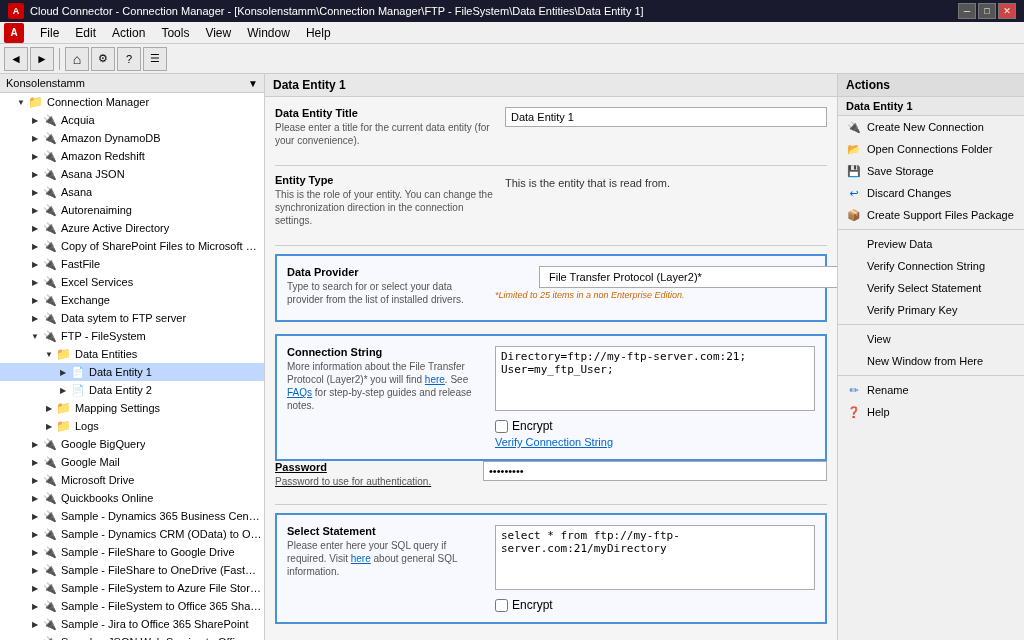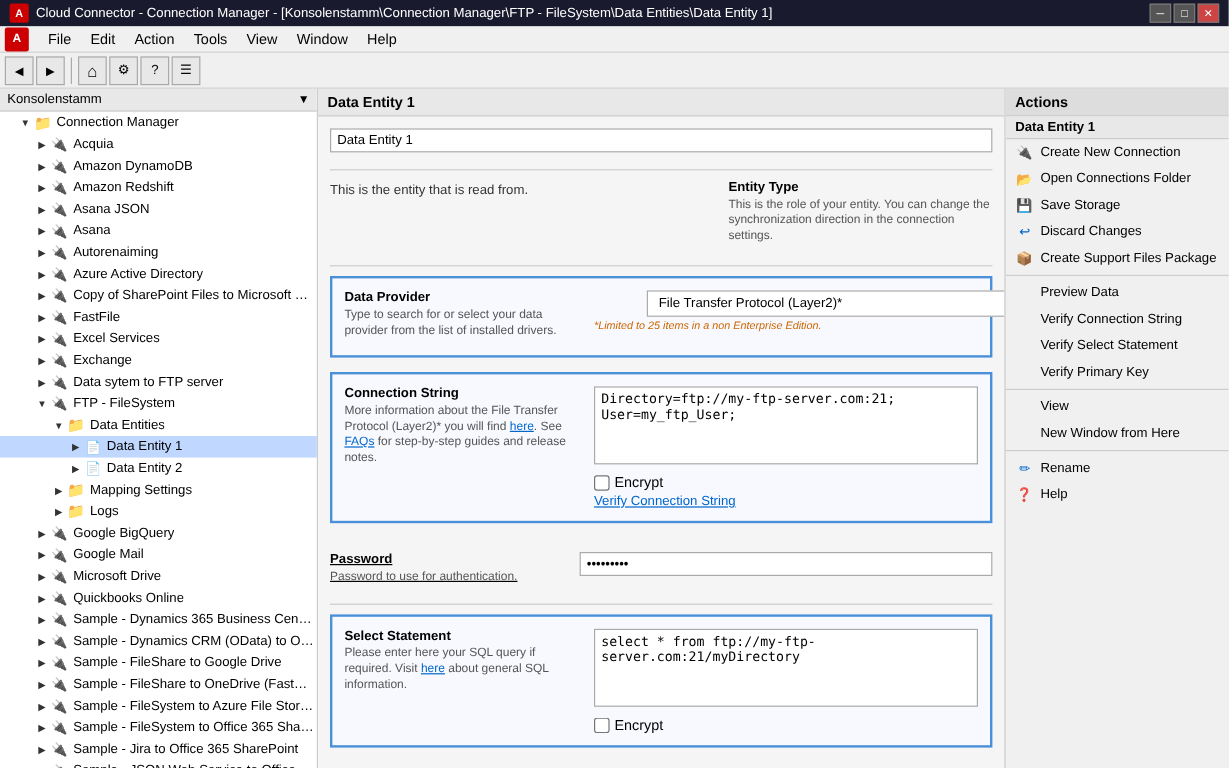--- a/index.html
+++ b/index.html
@@ -49,21 +49,21 @@
     .form-desc a { color: #0066cc; text-decoration: underline; cursor: pointer; }
     .form-input { width: 100%; padding: 3px 5px; border: 1px solid #aaa; font-size: 11px; background: white; }
 
     .data-provider-section { border: 2px solid #4a90d9; padding: 10px; margin-bottom: 12px; background: #f8f9ff; }
     .dp-row { display: flex; gap: 8px; align-items: flex-start; }
     .dp-left { width: 200px; flex-shrink: 0; }
     .dp-right { flex: 1; }
     select.form-select { width: 100%; padding: 3px 5px; border: 1px solid #aaa; font-size: 11px; background: white; margin-left: 44px; }
     .limit-note { font-size: 9px; color: #cc6600; margin-top: 2px; font-style: italic; }
 
-    .conn-string-section { border: 2px solid #4a90d9; padding: 10px; margin-bottom: 24px; background: #f8f9ff; }
+    .conn-string-section { border: 2px solid #4a90d9; padding: 10px; margin-bottom: 0; background: #f8f9ff; }
     .cs-row { display: flex; gap: 8px; align-items: flex-start; }
     .cs-left { width: 200px; flex-shrink: 0; }
     .cs-right { flex: 1; }
     .cs-textarea { width: 100%; height: 65px; padding: 3px 5px; border: 1px solid #aaa; font-size: 11px; resize: none; }
     .encrypt-row { display: flex; align-items: center; gap: 4px; margin-top: 5px; }
     .verify-link { color: #0066cc; text-decoration: underline; cursor: pointer; font-size: 11px; margin-top: 3px; display: inline-block; }
 
     .password-section { margin-bottom: 12px; }
     .pw-row { display: flex; gap: 8px; align-items: flex-start; text-decoration: underline; }
     .pw-left { width: 200px; flex-shrink: 0; }
@@ -309,36 +309,40 @@
 
     </div>
   </div>
 
   <div id="content-panel">
     <div id="content-header">Data Entity 1</div>
     <div id="content-body">
 
       <div class="form-group">
         <div style="display:flex; gap:10px; align-items:flex-start;">
+          <div style="width:220px; flex-shrink:0;">
+            <div class="form-label">Data Entity Title</div>
+            <div class="form-desc">Please enter a title for the current data entity (for your convenience).</div>
+          </div>
           <div style="flex:1;">
             <input class="form-input" type="text" value="Data Entity 1" style="">
           </div>
         </div>
       </div>
 
       <hr class="divider-line">
 
       <div class="form-group">
         <div style="display:flex; gap:10px; align-items:flex-start;">
-          <div style="flex:1;">
-            <div class="form-desc" style="color:#333; font-size:11px; padding-top:2px;">This is the entity that is read from.</div>
-          </div>
           <div style="width:220px; flex-shrink:0;">
             <div class="form-label">Entity Type</div>
             <div class="form-desc">This is the role of your entity. You can change the synchronization direction in the connection settings.</div>
+          </div>
+          <div style="flex:1;">
+            <div class="form-desc" style="color:#333; font-size:11px; padding-top:2px;">This is the entity that is read from.</div>
           </div>
         </div>
       </div>
 
       <hr class="divider-line">
 
       <div class="data-provider-section">
         <div class="dp-row">
           <div class="dp-left">
             <div class="form-label">Data Provider</div>

